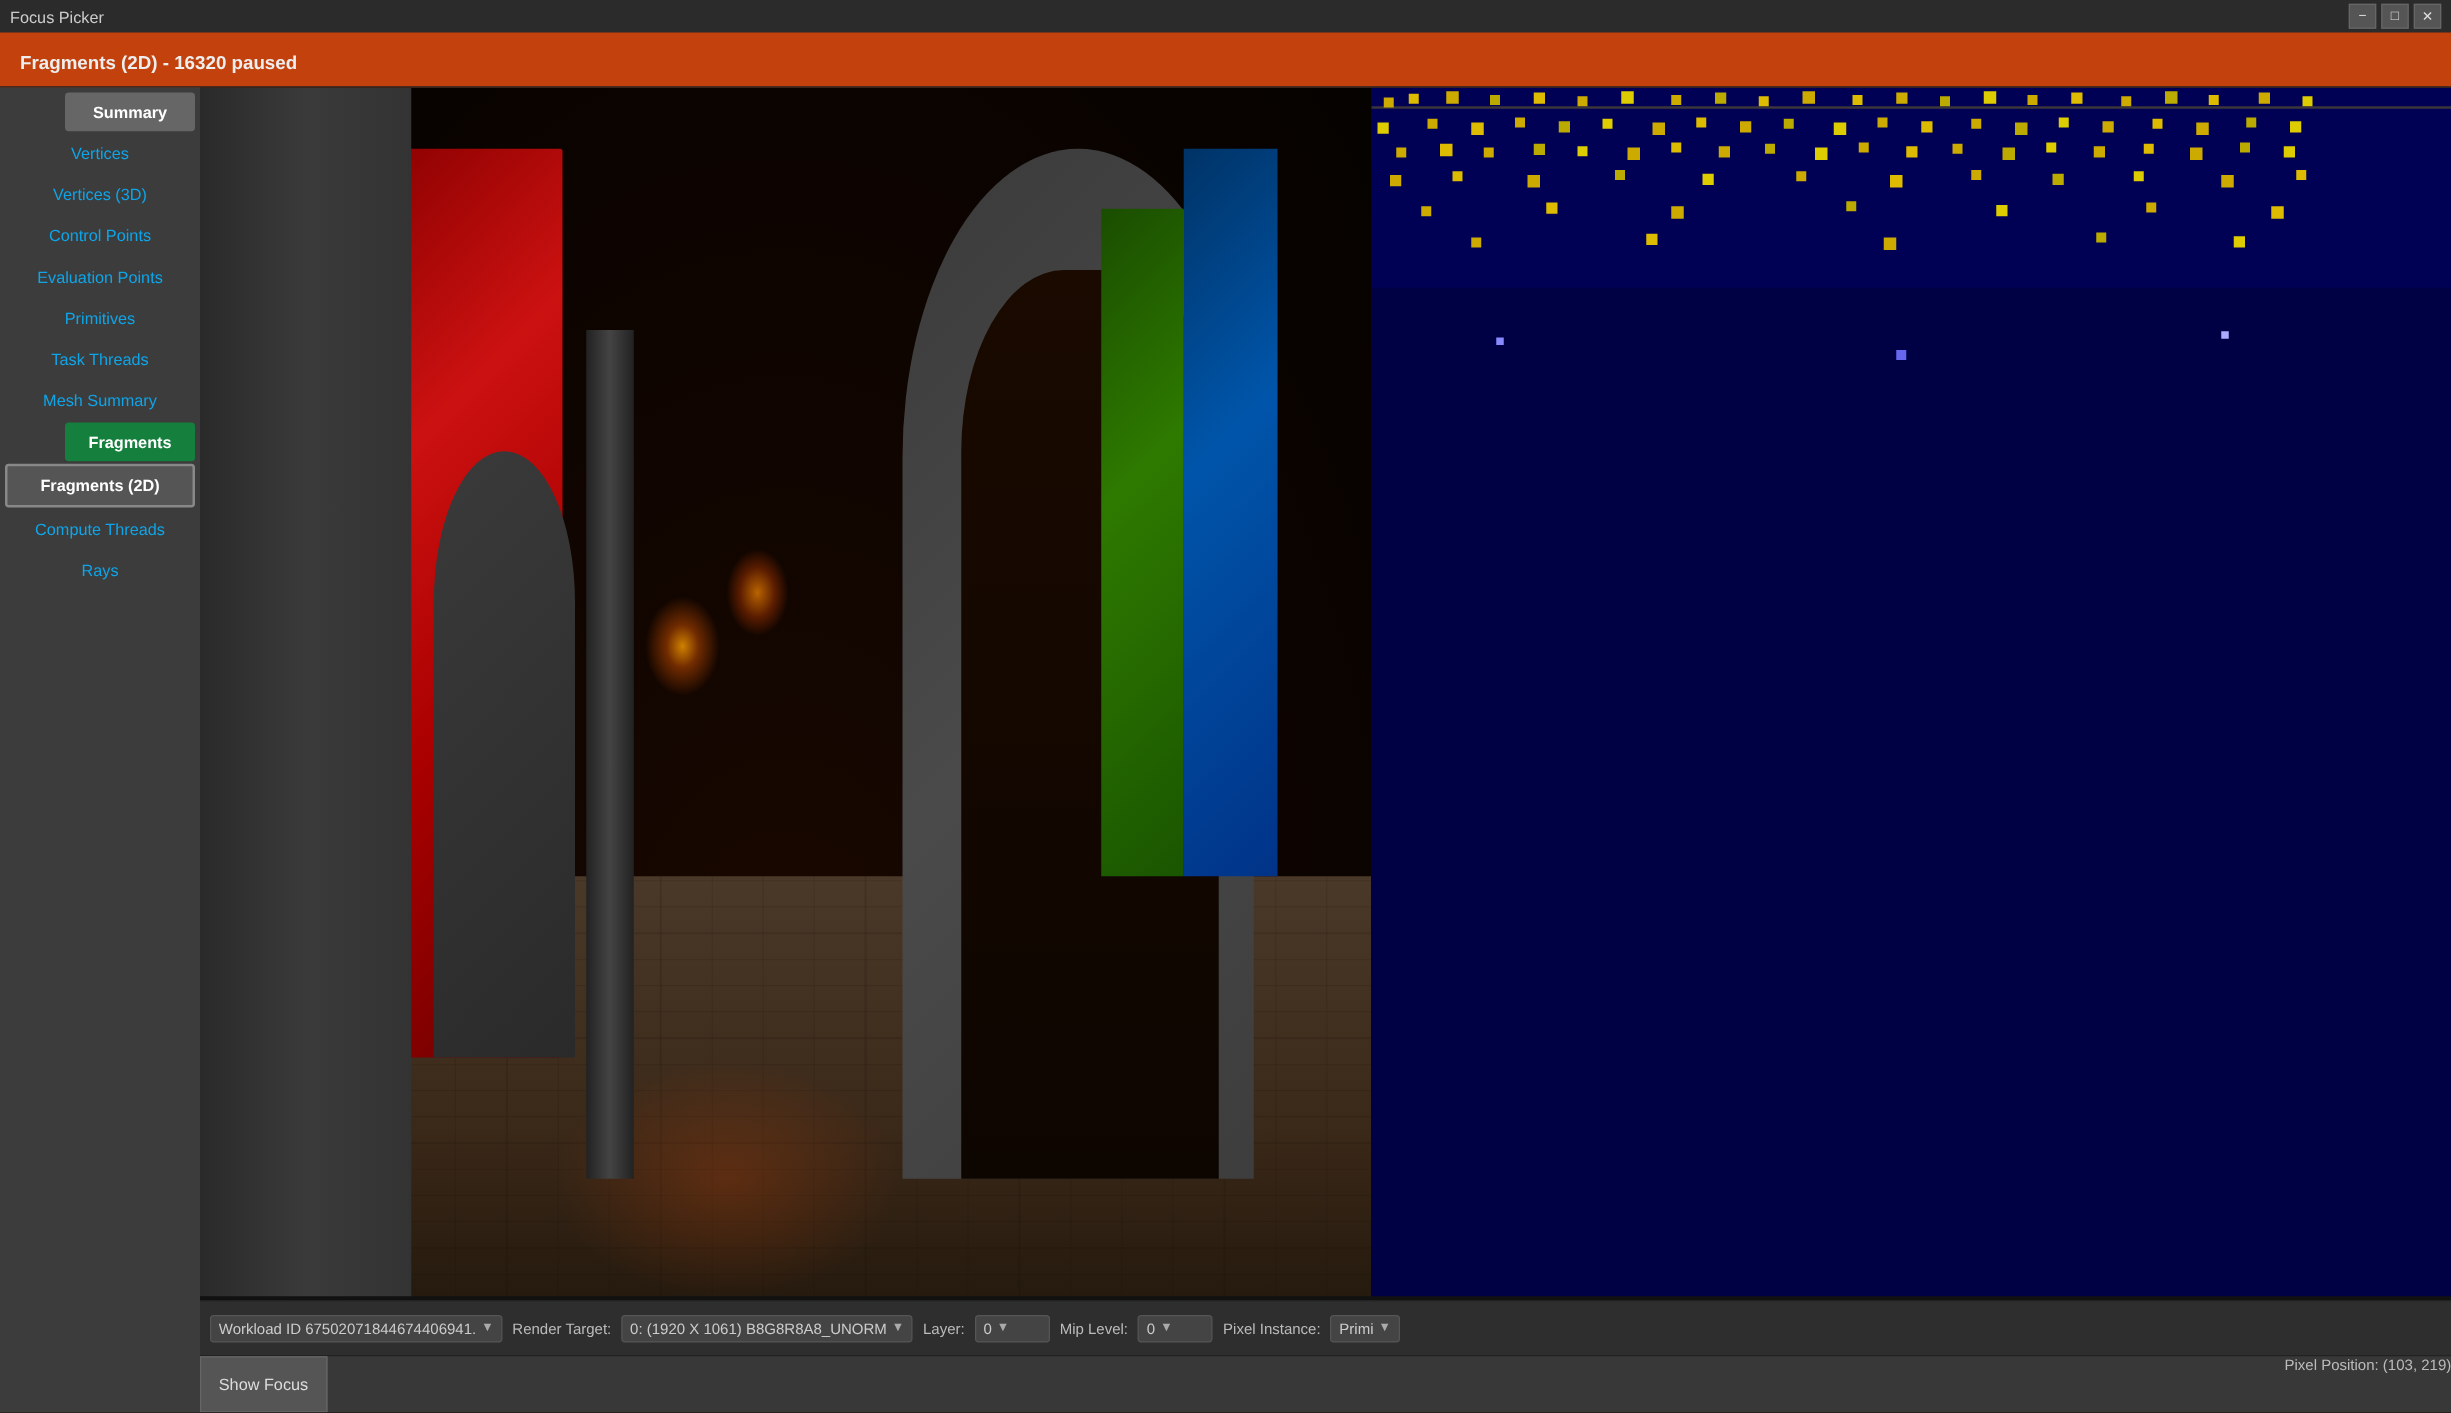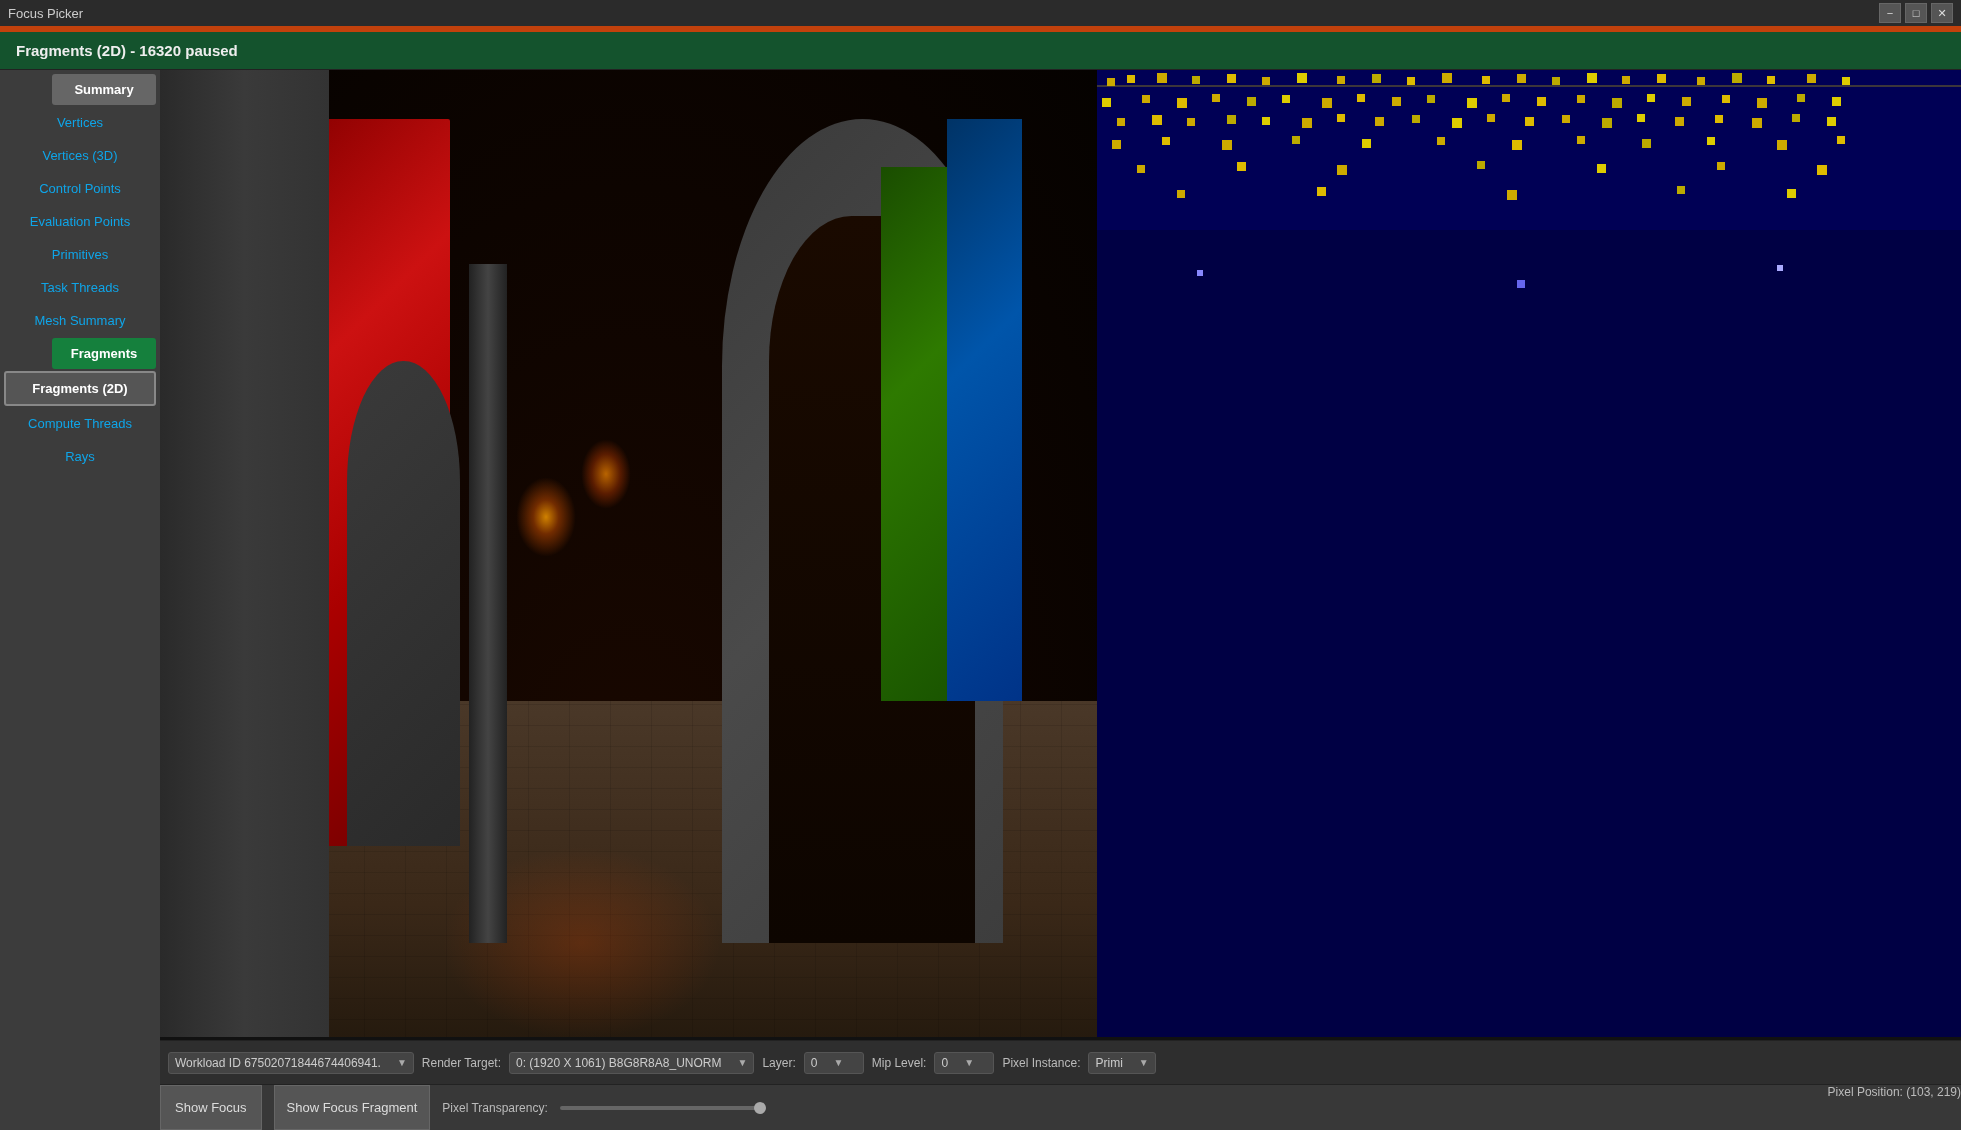--- a/index.html
+++ b/index.html
@@ -43,21 +43,21 @@
       justify-content: center;
     }
 
     .main-container {
       display: flex;
       flex-direction: column;
       height: calc(1130px - 32px);
     }
 
     .content-header {
-      background: #14532d;
+      background: #c2410c;
       padding: 10px 16px;
       border-bottom: 1px solid #222;
       font-size: 15px;
       font-weight: bold;
       color: #eee;
     }
 
     .body-area {
       display: flex;
       flex: 1;
@@ -195,21 +195,21 @@
 
     .toolbar-dropdown {
       background: #444;
       border: 1px solid #555;
       color: #ccc;
       padding: 3px 6px;
       border-radius: 3px;
       font-size: 12px;
       display: flex;
       align-items: center;
-      gap: 16px;
+      gap: 4px;
       cursor: pointer;
       white-space: nowrap;
     }
     .toolbar-dropdown .arrow {
       color: #aaa;
       font-size: 10px;
     }
 
     .toolbar-label {
       color: #bbb;
@@ -544,29 +544,20 @@
         <div class="toolbar-dropdown">
           <span>Primi</span>
           <span class="arrow">▼</span>
         </div>
       </div>
 
       <div class="action-bar">
         <div class="action-btn">
           <span>Show Focus</span>
         </div>
-        <div class="action-bar-info">
-          <div class="show-focus-fragment-btn">
-            <span>Show Focus Fragment</span>
-          </div>
-          <span class="pixel-transparency-label">Pixel Transparency:</span>
-          <div class="slider-track">
-            <div class="slider-thumb"></div>
-          </div>
-        </div>
         <div class="pixel-position">
           <span>Pixel Position:</span>
           <span>(103, 219)</span>
         </div>
       </div>
     </div>
   </div>
 </div>
 
 </body></html>

